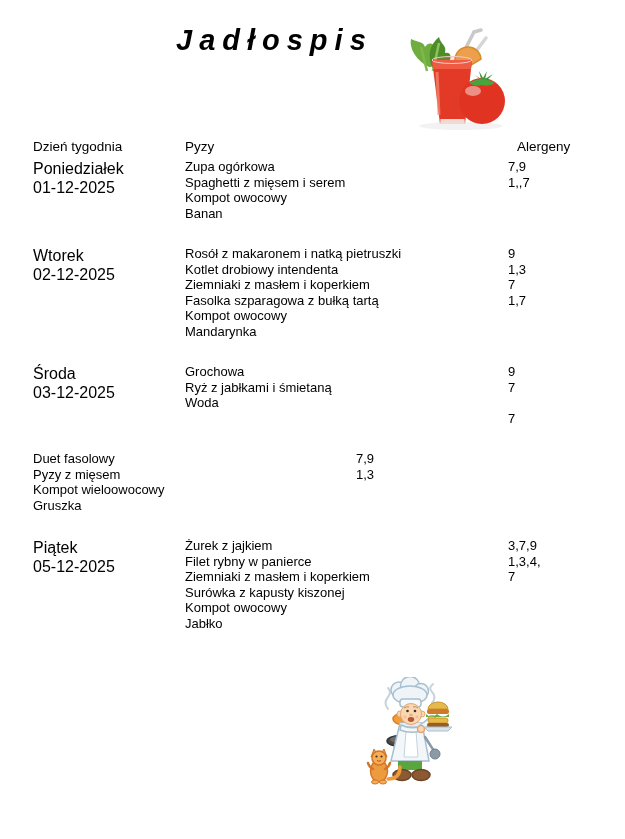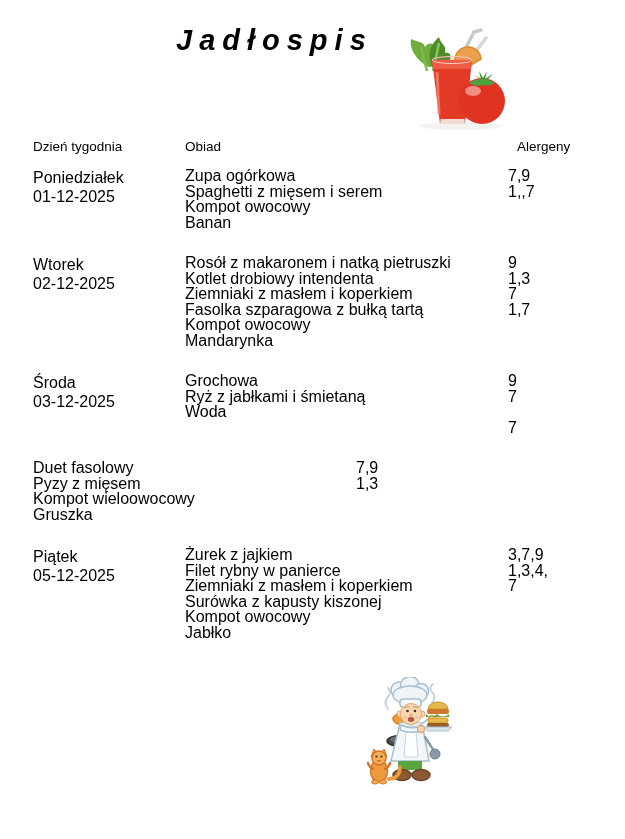--- a/index.html
+++ b/index.html
@@ -25,32 +25,32 @@
   }
   .tomato-img { position: absolute; left: 399px; top: 27px; }
   .chef-img   { position: absolute; left: 362px; top: 677px; }
 
   .menu-table { position: absolute; left: 33px; top: 139px; width: 575px; }
   .row { display: flex; }
   .col-day  { width: 152px; flex: 0 0 152px; }
   .col-dish { width: 323px; flex: 0 0 323px; }
   .col-alg  { flex: 1 1 auto; }
 
-  .header-row { font-size: 13.5px; line-height: 15px; margin-bottom: 14px; }
+  .header-row { font-size: 13.5px; line-height: 15px; margin-bottom: 5px; }
   .header-row .col-alg { padding-left: 9px; }
 
   .day-block { display: flex; margin-bottom: 25px; }
   .day-name, .day-date {
     font-size: 16px;
     font-weight: normal;
     line-height: 19px;
     white-space: nowrap;
   }
   .dish-line, .alg-line {
-    font-size: 16px;
+    font-size: 13px;
     line-height: 15.5px;
     min-height: 15.5px;
     white-space: nowrap;
   }
 
   .footer-note {
     position: absolute;
     left: 33px;
     top: 687px;
     font-size: 13.5px;
@@ -95,21 +95,21 @@
       <path d="M83,74 m-23,0 a23,23 0 0 1 46,0 a23,23 0 0 1 -46,0" fill="none"></path>
       <ellipse cx="74" cy="64" rx="8" ry="5" fill="#ffffff" opacity="0.45"></ellipse>
       <path d="M83,54 L76,48 L82,52 L80,44 L84,51 L88,44 L86,52 L94,47 L87,54 Z" fill="#3e9133"></path>
       <path d="M70,56 Q83,48 96,56 Q90,60 83,58 Q76,60 70,56 Z" fill="#4aa33d"></path>
     </g>
   </svg>
 
   <div class="menu-table">
     <div class="row header-row">
       <div class="col-day">Dzień tygodnia</div>
-      <div class="col-dish">Obiad</div>
+      <div class="col-dish">Pyzy</div>
       <div class="col-alg">Alergeny</div>
     </div>
     <div id="days">
         <div class="day-block">
           <div class="col-day">
             <div class="day-name">Poniedziałek</div>
             <div class="day-date">01-12-2025</div>
           </div>
           <div class="col-dish">
             <div class="dish-line">Zupa ogórkowa</div>

